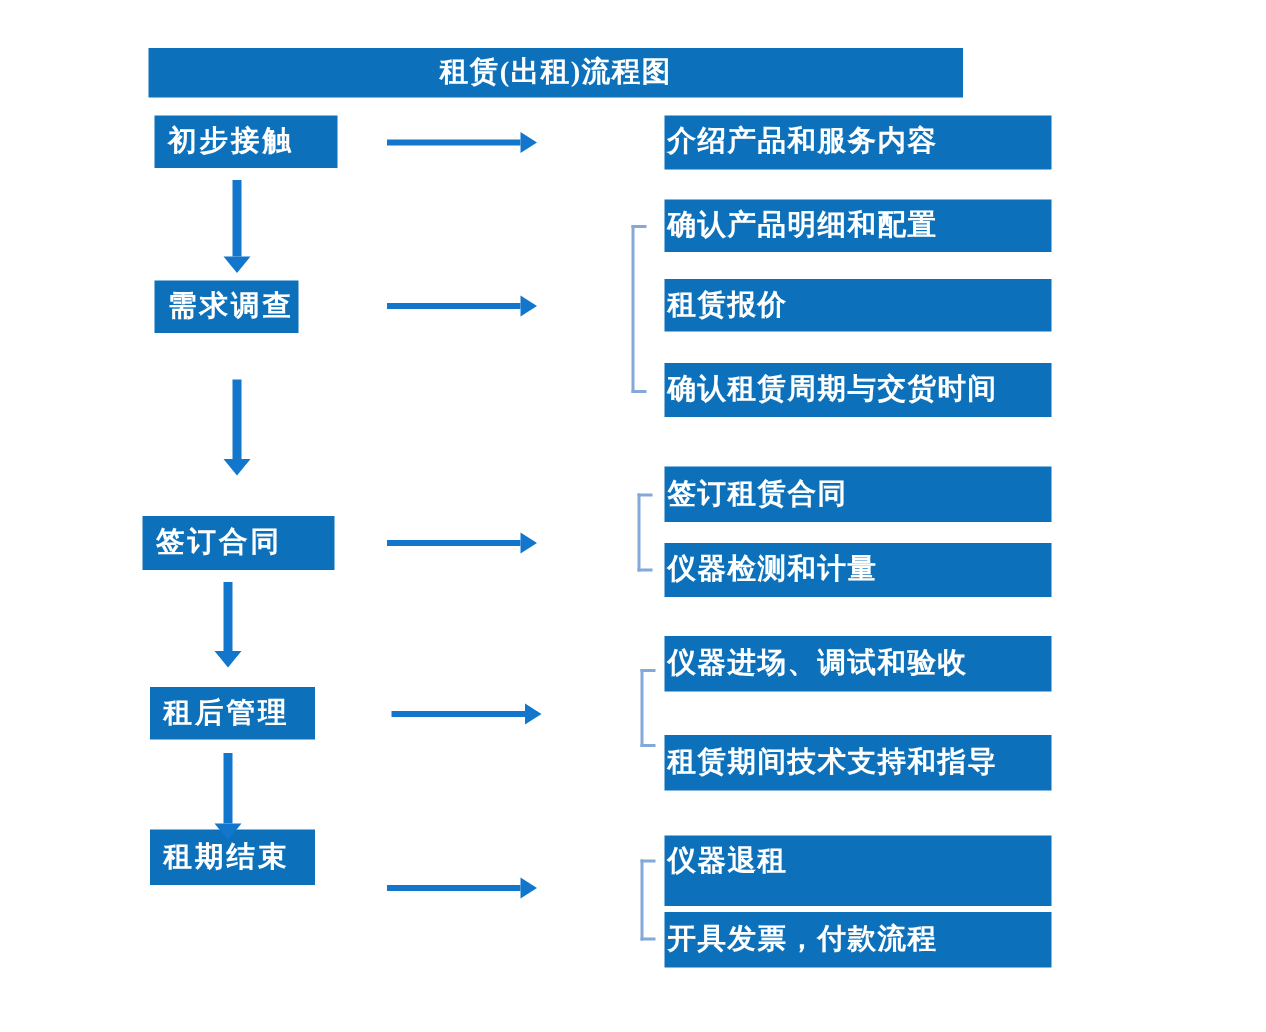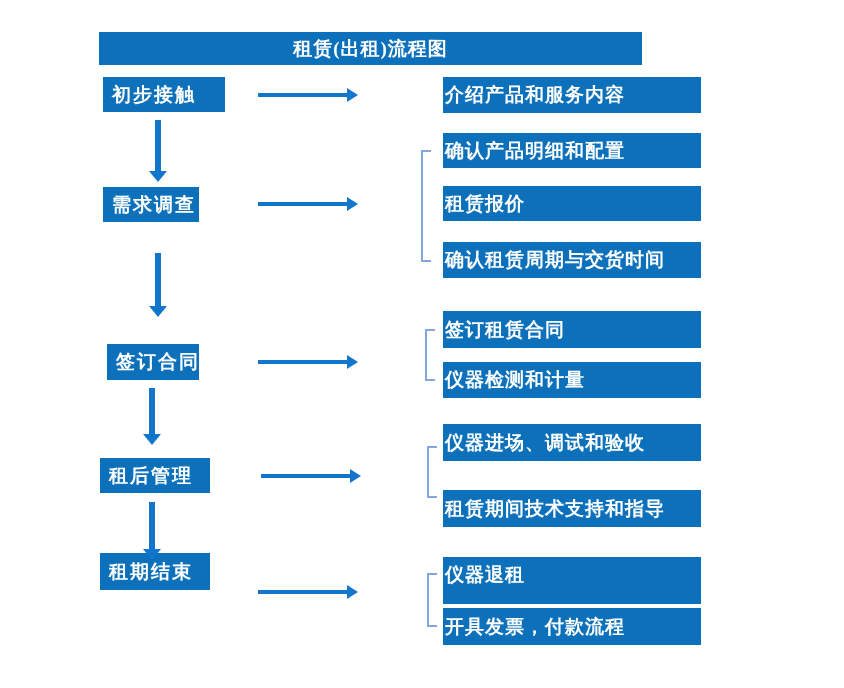--- a/index.html
+++ b/index.html
@@ -57,21 +57,21 @@
 </style>
 </head>
 <body>
 
 <div class="canvas">
 
   <div class="title-bar">租赁(出租)流程图</div>
 
   <div class="step" style="left:103px;top:77px;width:122px;height:35px;line-height:35px">初步接触</div>
   <div class="step" style="left:103px;top:187px;width:96px;height:35px;line-height:35px">需求调查</div>
-  <div class="step" style="left:107px;top:344px;width:92px;height:36px;line-height:36px">签订合同</div>
+  <div class="step" style="left:95px;top:344px;width:128px;height:36px;line-height:36px">签订合同</div>
   <div class="step" style="left:100px;top:458px;width:110px;height:35px;line-height:35px">租后管理</div>
   <div class="step" style="left:100px;top:553px;width:110px;height:37px;line-height:37px">租期结束</div>
 
   <div class="varrow" style="left:149px;top:120px;height:62px">
       <i class="vbody"></i>
       <i class="vhead"></i>
     </div>
   <div class="varrow" style="left:149px;top:253px;height:64px">
       <i class="vbody"></i>
       <i class="vhead"></i>

